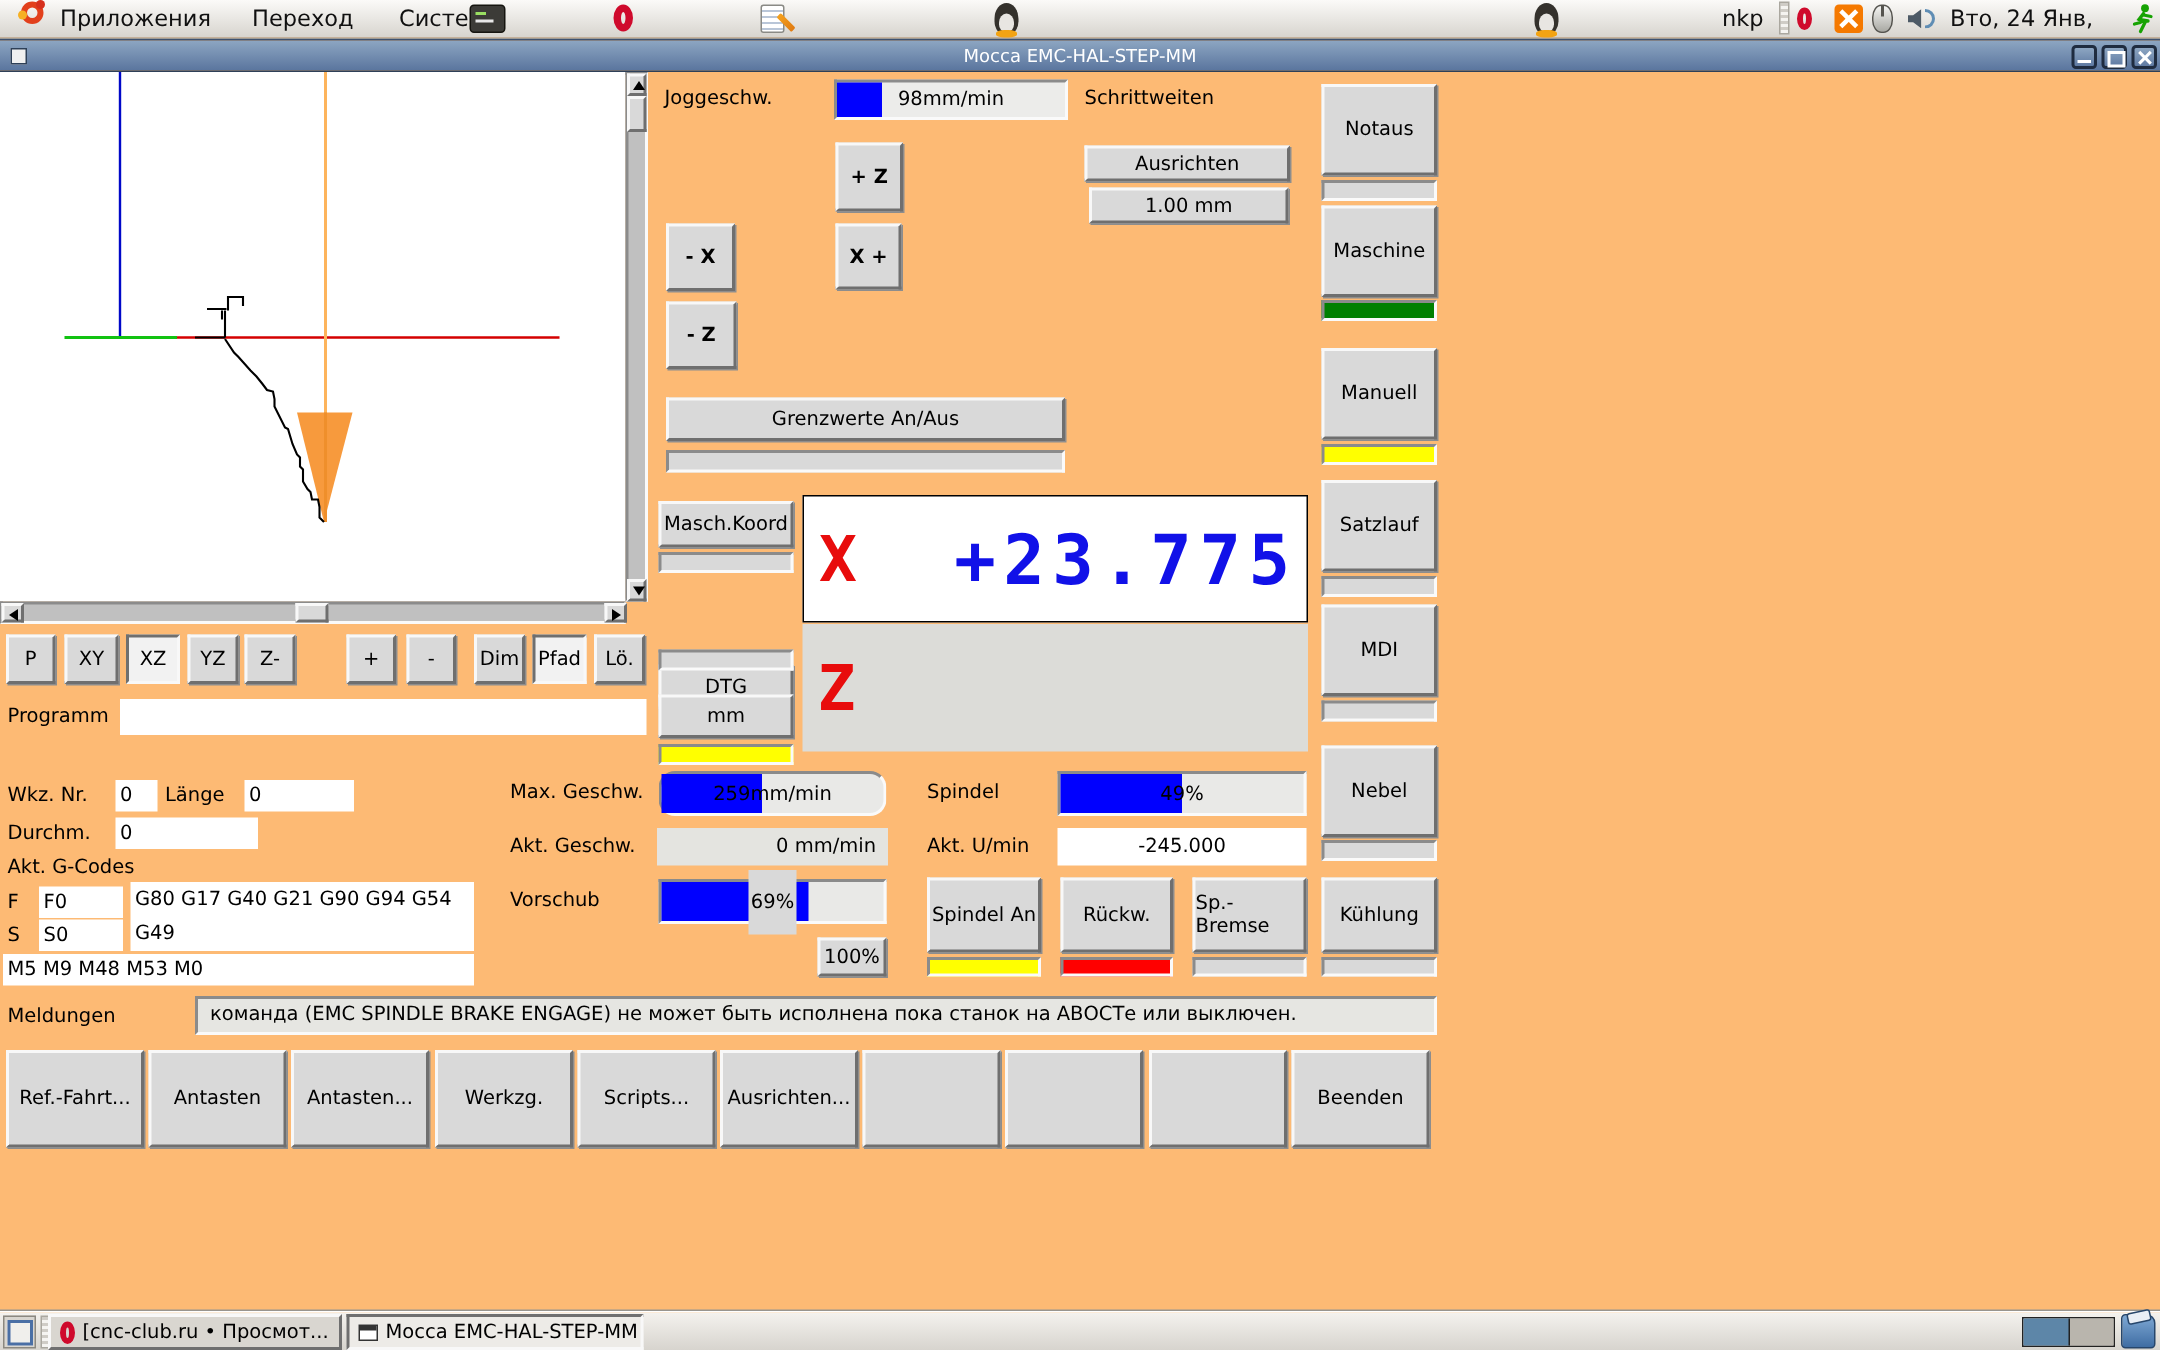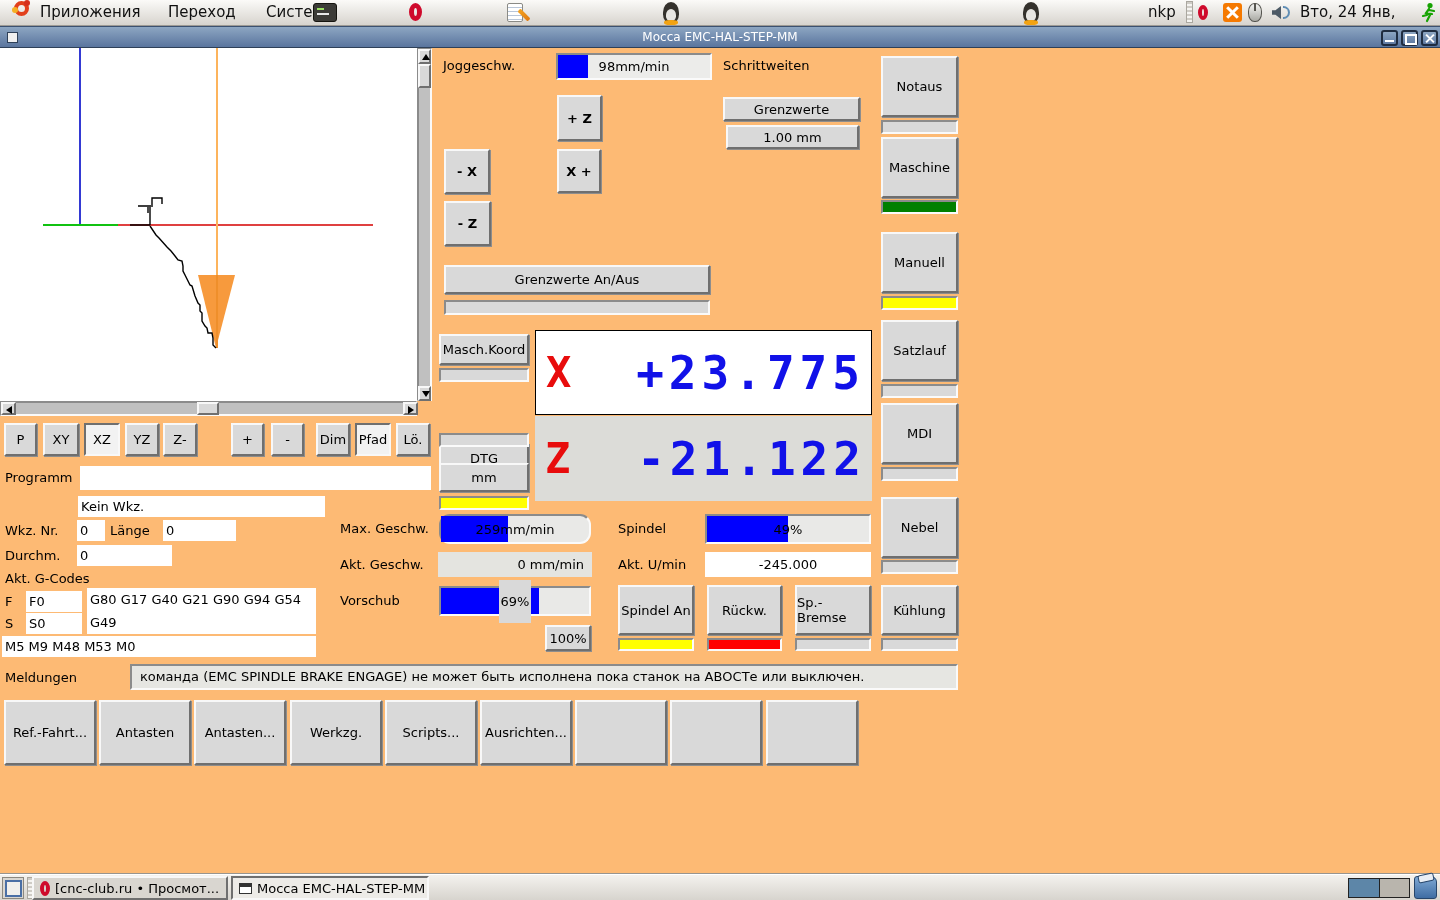--- a/index.html
+++ b/index.html
@@ -203,21 +203,20 @@
   <div class="btn" style="left:125px; top:423px; width:34px; height:33px;">YZ</div>
   <div class="btn" style="left:163px; top:423px; width:34px; height:33px;">Z-</div>
   <div class="btn" style="left:231px; top:423px; width:33px; height:33px;">+</div>
   <div class="btn" style="left:271px; top:423px; width:33px; height:33px;">-</div>
   <div class="btn" style="left:316px; top:423px; width:34px; height:33px;">Dim</div>
   <div class="btn pressed" style="left:355px; top:423px; width:36px; height:33px;">Pfad</div>
   <div class="btn" style="left:396px; top:423px; width:34px; height:33px;">Lö.</div>
 
   <span class="lbl" style="left:5px; top:470px;">Programm</span>
   <input class="field" style="left: 80px; top: 466px; width: 351px; height: 24px;" value="">
-  <div class="field" style="left:78px; top:496px; width:247px; height:21px;">Kein Wkz.</div>
 
   <span class="lbl" style="left:5px; top:523px;">Wkz. Nr.</span>
   <div class="field" style="left:77px; top:520px; width:28px; height:21px;">0</div>
   <span class="lbl" style="left:110px; top:523px;">Länge</span>
   <div class="field" style="left:163px; top:520px; width:73px; height:21px;">0</div>
   <span class="lbl" style="left:5px; top:548px;">Durchm.</span>
   <div class="field" style="left:77px; top:545px; width:95px; height:21px;">0</div>
 
   <span class="lbl" style="left:5px; top:571px;">Akt. G-Codes</span>
   <span class="lbl" style="left:5px; top:594px;">F</span>
@@ -231,21 +230,21 @@
   <div class="field" style="left:2px; top:636px; width:314px; height:21px;">M5 M9 M48 M53 M0</div>
 
   <span class="lbl" style="left:443px; top:58px;">Joggeschw.</span>
   <div class="pbar" style="left:556px; top:53px; width:156px; height:27px; background:#ececea;">
     <div class="pfill" style="width: 20%;"></div>
     <div class="ptext">98mm/min</div>
   </div>
   <span class="lbl" style="left:723px; top:58px;">Schrittweiten</span>
 
   <div class="btn" style="left:557px; top:95px; width:45px; height:46px; font-weight:bold;">+ Z</div>
-  <div class="btn" style="left:723px; top:97px; width:137px; height:24px;">Grenzwerte</div>
+  <div class="btn" style="left:723px; top:97px; width:137px; height:24px;">Ausrichten</div>
   <div class="btn" style="left:726px; top:125px; width:133px; height:24px;">1.00 mm</div>
   <div class="btn" style="left:444px; top:149px; width:46px; height:45px; font-weight:bold;">- X</div>
   <div class="btn" style="left:557px; top:149px; width:44px; height:44px; font-weight:bold;">X +</div>
   <div class="btn" style="left:444px; top:201px; width:47px; height:45px; font-weight:bold;">- Z</div>
 
   <div class="btn" style="left:444px; top:265px; width:266px; height:29px;">Grenzwerte An/Aus</div>
   <div class="ind" style="left:444px; top:300px; width:266px; height:15px;"></div>
 
   <div class="btn" style="left:439px; top:334px; width:90px; height:31px;">Masch.Koord</div>
   <div class="ind" style="left:439px; top:368px; width:90px; height:14px;"></div>
@@ -253,21 +252,20 @@
   <div class="ind" style="left:439px; top:433px; width:90px; height:14px;"></div>
   <div class="btn" style="left:439px; top:463px; width:90px; height:29px;">mm</div>
   <div class="ind" style="left:439px; top:496px; width:90px; height:14px; background:#ffff00;"></div>
 
   <div class="dro-box" style="left:535px; top:330px; width:337px; height:85px; background:#fff; border:1px solid #000;">
     <span class="dro-axis">X</span>
     <span class="dro-val">+23.775</span>
   </div>
   <div class="dro-box" style="left:535px; top:416px; width:337px; height:85px; background:#dcdcd8;">
     <span class="dro-axis">Z</span>
-    <span class="dro-val">-21.122</span>
   </div>
 
   <span class="lbl" style="left:340px; top:521px;">Max. Geschw.</span>
   <div class="pbar" style="left:439px; top:514px; width:152px; height:30px;border-radius:11px;">
     <div class="pfill" style="width: 45%;"></div>
     <div class="ptext">259mm/min</div>
   </div>
   <span class="lbl" style="left:618px; top:521px;">Spindel</span>
   <div class="pbar" style="left:705px; top:514px; width:166px; height:30px;">
     <div class="pfill" style="width: 50%;"></div>
@@ -315,20 +313,21 @@
 
   <div class="btn" style="left:4px;   top:700px; width:92px; height:65px;">Ref.-Fahrt...</div>
   <div class="btn" style="left:99px;  top:700px; width:92px; height:65px;">Antasten</div>
   <div class="btn" style="left:194px; top:700px; width:92px; height:65px;">Antasten...</div>
   <div class="btn" style="left:385px; top:700px; width:92px; height:65px;">Scripts...</div>
   <div class="btn" style="left:290px; top:700px; width:92px; height:65px;">Werkzg.</div>
   <div class="btn" style="left:480px; top:700px; width:92px; height:65px;">Ausrichten...</div>
   <div class="btn" style="left:575px; top:700px; width:92px; height:65px;"></div>
   <div class="btn" style="left:670px; top:700px; width:92px; height:65px;"></div>
   <div class="btn" style="left:766px; top:700px; width:92px; height:65px;"></div>
+  <div class="btn" style="left:861px; top:700px; width:92px; height:65px;">Beenden</div>
 
   <div id="taskbar">
     <span class="showdesk"></span>
     <span class="grip" style="left:27px; top:2px;"></span>
     <div class="task-btn" style="left:32px; width:196px;">
       <span class="opera-ring small" style="position:static; display:inline-block;"></span>
       <span>[cnc-club.ru • Просмот...</span>
     </div>
     <div class="task-btn active" style="left:231px; width:198px;">
       <span class="win-glyph"></span>

